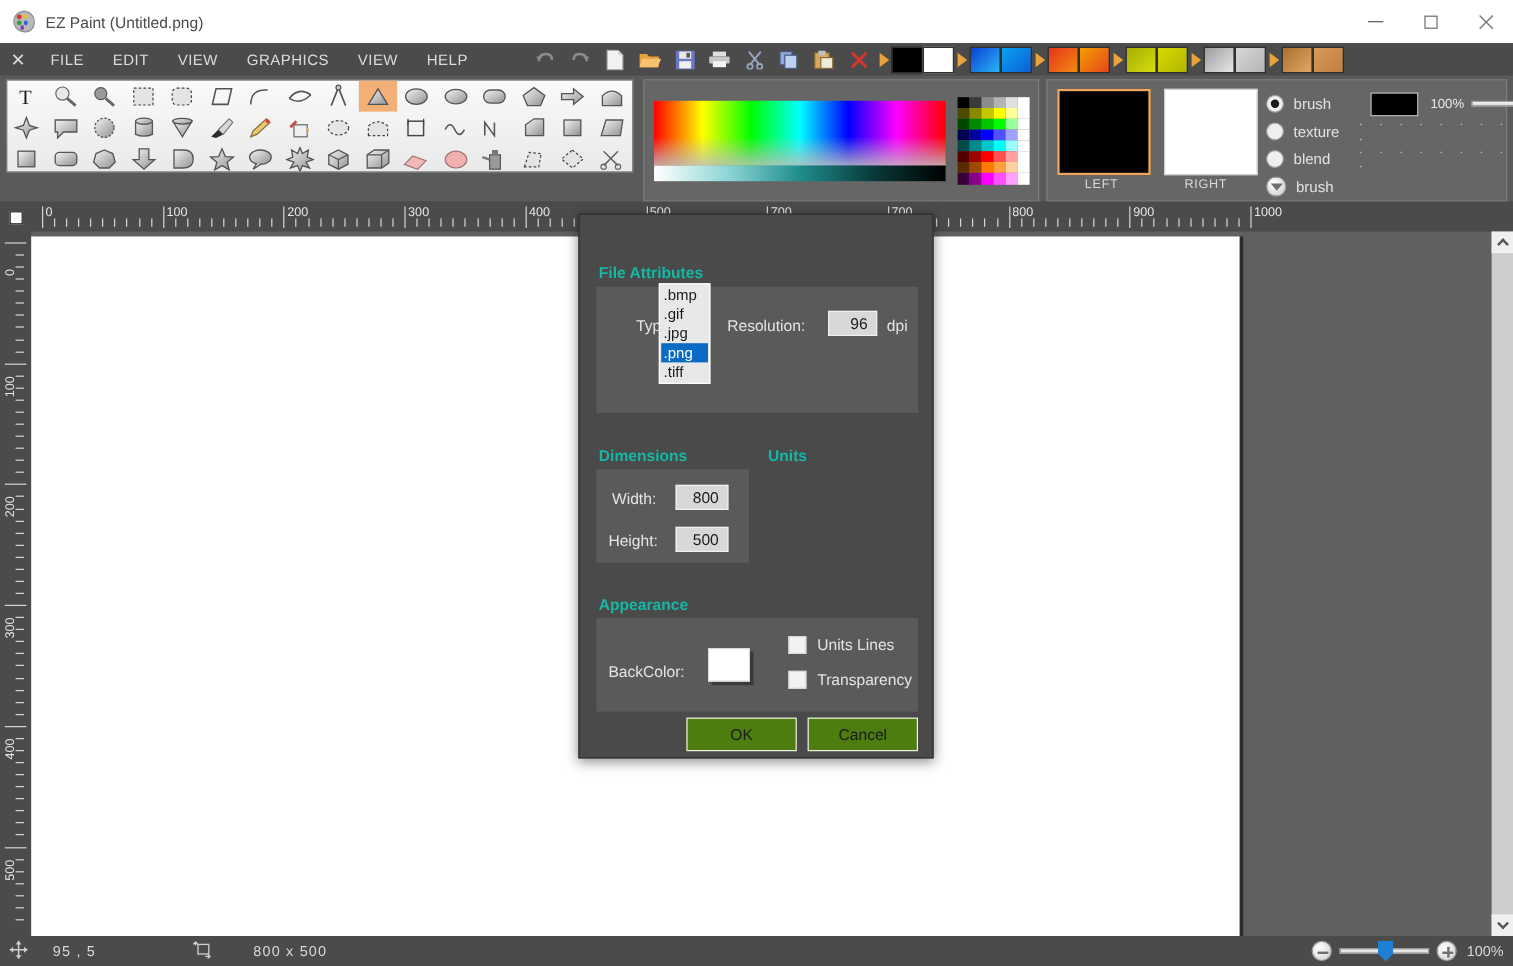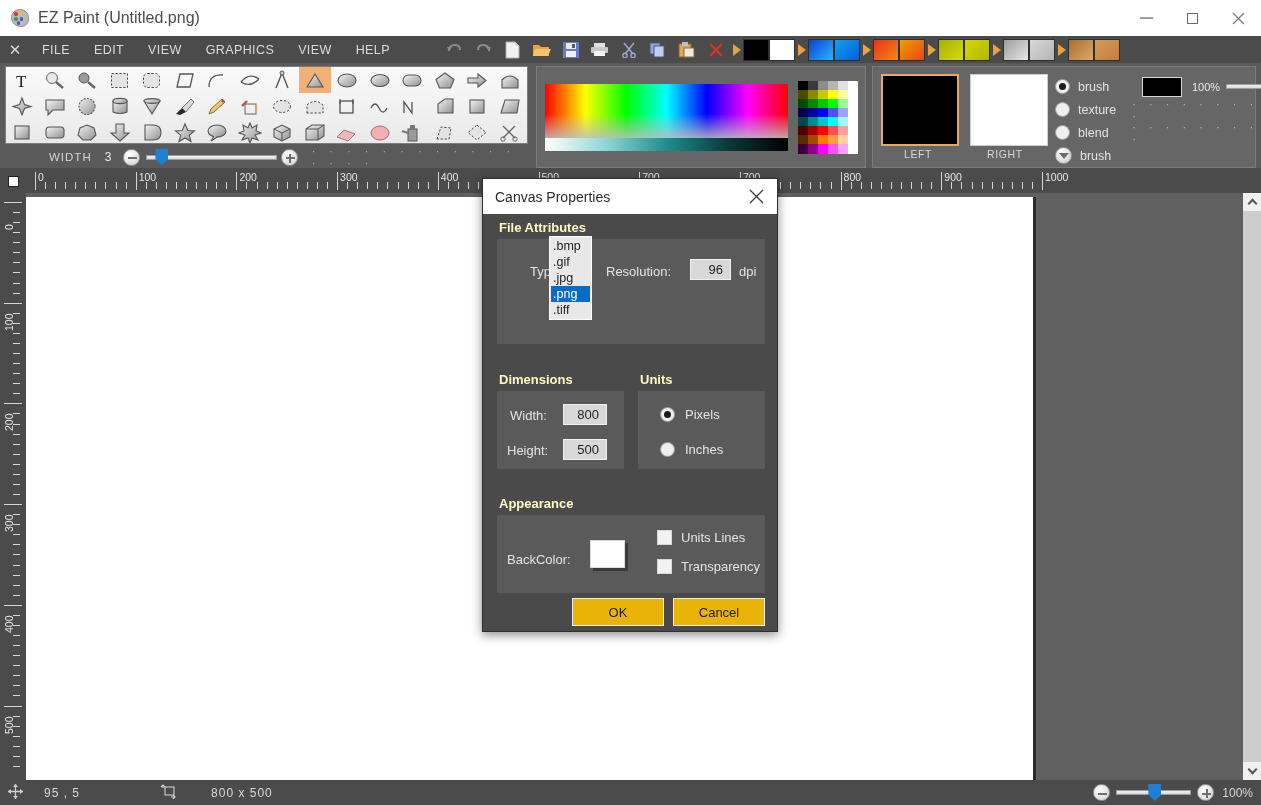--- a/index.html
+++ b/index.html
@@ -19,21 +19,21 @@
   #app-icon .palette {
     position:absolute; inset:0; border-radius:50% 50% 45% 55%;
     background:#b9b9b9; border:1px solid #8f8f8f;
   }
   #app-icon i { position:absolute; width:3.5px; height:3.5px; border-radius:50%; }
   #app-icon i:nth-child(2){ background:#e03030; left:3px; top:3px; }
   #app-icon i:nth-child(3){ background:#f0c020; left:8px; top:2.5px; }
   #app-icon i:nth-child(4){ background:#30a040; left:3px; top:8px; }
   #app-icon i:nth-child(5){ background:#3060d0; left:8.5px; top:8px; }
   #app-icon i:nth-child(6){ background:#8040c0; left:5.5px; top:12px; }
-  #title-text { margin-left:9px; color:#4a4a4a; font-size:16px; }
+  #title-text { margin-left:9px; color:#4a4a4a; font-size:13px; }
   .win-btn {
     width:46px; height:36px; display:flex; align-items:center; justify-content:center;
     color:#5a5a5a;
   }
   #win-controls { position:absolute; right:0; top:0; display:flex; }
   #win-min { font-size:15px; line-height:4px;}
   .sq { width:11px; height:11px; border:1.3px solid #6a6a6a; }
   #win-close svg { display:block; }
 
   
@@ -147,30 +147,30 @@
   #st-size { margin-left:34px; letter-spacing:1px; }
   #zoomctl { position:absolute; right:8px; display:flex; align-items:center; }
 
   
   #dialog { position:absolute; left:482px; top:178px; width:296px; height:454px;
             background:#4a4a4a; border:1px solid #2e2e2e; box-shadow:0 3px 10px rgba(0,0,0,.45); }
   #dlg-title { height:35px; background:#fff; display:flex; align-items:center; }
   #dlg-title span { margin-left:12px; color:#2b2b2b; font-size:14px; }
   #dlg-close { position:absolute; right:0; top:0; width:42px; height:35px;
                display:flex; align-items:center; justify-content:center; }
-  .sect-title { font-size:13px; font-weight:bold; color:#fef9c3; }
+  .sect-title { font-size:13px; font-weight:bold; color:#14b8a6; }
   .sunken { background:#5a5a5a; }
   .fld { background:#d8d8d8; border:1px solid #f0f0f0; color:#1c1c1c; font-size:13px;
          text-align:right; padding:2px 7px; }
   .lbl { font-size:13px; color:#e4e4e4; }
   #typelist { width:43px; background:#e8e8e8; border:1px solid #fcfcfc; padding:1px; }
   #typelist div { font-size:12.5px; color:#1c1c1c; padding:0 2px; line-height:16px; }
   #typelist div.sel { background:#0a6bc4; color:#fff; }
   .chk { width:15px;height:15px;background:#f2f2f2;border:1px solid #d8d8d8; flex:none;}
-  .dlg-btn { width:92px; height:28px; background:#eab308; border:1px solid #efefef;
+  .dlg-btn { width:92px; height:28px; background:#4d7c0f; border:1px solid #efefef;
              color:#1c1c1c; font-size:13px; display:flex; align-items:center; justify-content:center; }
 </style>
 </head>
 <body>
 
 <div id="titlebar">
   <div id="app-icon">
     <div class="palette"></div>
       <i></i>
       <i></i>
@@ -850,30 +850,20 @@
               <stop offset="1" stop-color="#909090"></stop>
             </linearGradient>
           </defs>
           <path d="M5 4 L17 16 M17 4 L5 16" stroke="#666" stroke-width="1.3" fill="none"></path>
           <circle cx="5" cy="17" r="2.2" fill="none" stroke="#666"></circle>
           <circle cx="17" cy="17" r="2.2" fill="none" stroke="#666"></circle>
         </svg>
       </div>
     </div>
 
-  <div id="width-row">
-    <span id="width-label">WIDTH</span>
-    <span id="width-value">3</span>
-    <div class="circ-btn" style="margin-left:12px"></div>
-    <div class="sl-track" style="width:165px; margin-left:6px;">
-      <div class="sl-thumb" style="left:8px"></div>
-    </div>
-    <div class="circ-btn plus" style="margin-left:4px"></div>
-    <span id="dots1">· · · · · · · · · · · · · · · ·</span>
-  </div>
 
   <div id="color-box">
     <div id="spectrum">
       <div id="spec-main"></div>
       <div id="spec-bar"></div>
     </div>
     <div id="swatch-grid">
         <div style="background:#000000"></div>
         <div style="background:#3a3a3a"></div>
         <div style="background:#8c8c8c"></div>
@@ -1174,28 +1164,20 @@
     <div class="circ-btn"></div>
     <div class="sl-track" style="width:75px;margin-left:6px;">
       <div class="sl-thumb" style="left:31px"></div>
     </div>
     <div class="circ-btn plus" style="margin-left:6px"></div>
     <span style="margin-left:8px;font-size:12px;">100%</span>
   </div>
 </div>
 
 <div id="dialog">
-  <div id="dlg-title">
-    <span>Canvas Properties</span>
-    <div id="dlg-close">
-      <svg width="15" height="15" viewBox="0 0 15 15">
-          <path d="M1 1 L14 14 M14 1 L1 14" stroke="#3a3a3a" stroke-width="1.3"></path>
-        </svg>
-    </div>
-  </div>
 
   <div style="position:absolute;left:16px;top:41px;" class="sect-title">File Attributes</div>
   <div class="sunken" style="position:absolute;left:14px;top:60px;width:268px;height:105px;">
     <span class="lbl" style="position:absolute;left:13px;top:25px;margin-left:20px;">Type:</span>
     <div id="typelist" style="position:absolute;left:52px;top:-3px;">
         <div class="">.bmp</div>
         <div class="">.gif</div>
         <div class="">.jpg</div>
         <div class="sel">.png</div>
         <div class="">.tiff</div>
@@ -1207,30 +1189,20 @@
 
   <div style="position:absolute;left:16px;top:193px;" class="sect-title">Dimensions</div>
   <div class="sunken" style="position:absolute;left:14px;top:212px;width:127px;height:78px;">
     <span class="lbl" style="position:absolute;left:13px;top:17px;">Width:</span>
     <div class="fld" style="position:absolute;left:66px;top:13px;width:44px;">800</div>
     <span class="lbl" style="position:absolute;left:10px;top:52px;">Height:</span>
     <div class="fld" style="position:absolute;left:66px;top:48px;width:44px;">500</div>
   </div>
 
   <div style="position:absolute;left:157px;top:193px;" class="sect-title">Units</div>
-  <div class="sunken" style="position:absolute;left:155px;top:212px;width:127px;height:78px;">
-    <div style="position:absolute;left:22px;top:16px;display:flex;align-items:center;">
-      <div class="radio on"></div>
-      <span class="lbl" style="margin-left:10px">Pixels</span>
-    </div>
-    <div style="position:absolute;left:22px;top:51px;display:flex;align-items:center;">
-      <div class="radio"></div>
-      <span class="lbl" style="margin-left:10px">Inches</span>
-    </div>
-  </div>
 
   <div style="position:absolute;left:16px;top:317px;" class="sect-title">Appearance</div>
   <div class="sunken" style="position:absolute;left:14px;top:336px;width:268px;height:78px;">
     <span class="lbl" style="position:absolute;left:10px;top:37px;">BackColor:</span>
     <div style="position:absolute;left:93px;top:25px;width:35px;height:28px;background:#fff;border:1px solid #dcdcdc;box-shadow:3px 3px 0 rgba(0,0,0,.35);"></div>
     <div style="position:absolute;left:160px;top:15px;display:flex;align-items:center;">
       <div class="chk"></div>
       <span class="lbl" style="margin-left:9px">Units Lines</span>
     </div>
     <div style="position:absolute;left:160px;top:44px;display:flex;align-items:center;">

